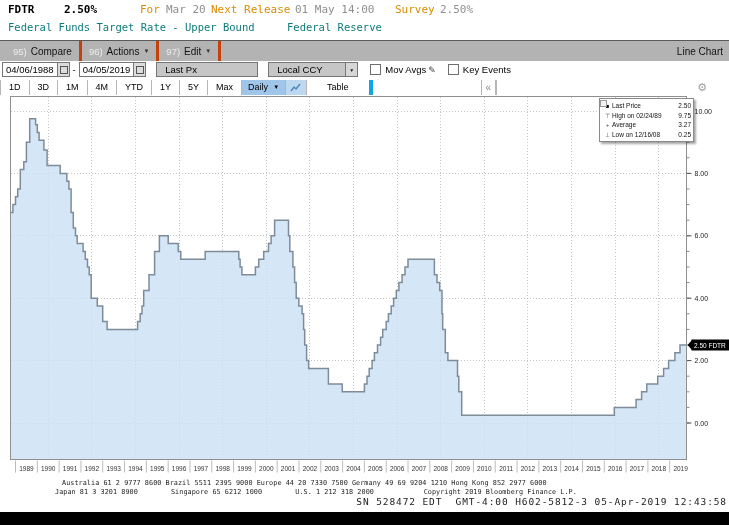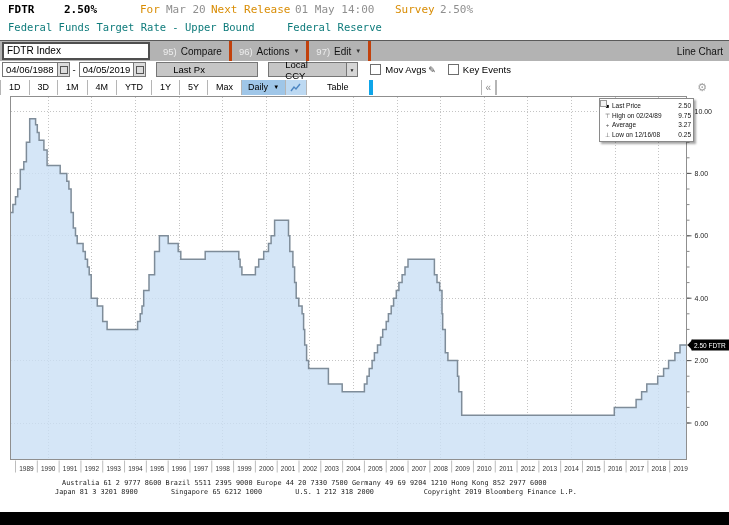--- a/index.html
+++ b/index.html
@@ -28,21 +28,21 @@
 
   
   #controls{position:absolute;top:61px;left:0;width:621px;height:17px;display:flex;align-items:center;
             font-size:9.5px;color:#000;}
   .datebox{display:flex;align-items:center;height:13px;border:1px solid #767676;background:#fff;margin-left:2px;}
   .datebox .dtext{padding:0 3px;font-size:9.5px;}
   .calbtn{width:11px;height:13px;background:#dcdcdc;border-left:1px solid #767676;position:relative;}
   .calbtn:before{content:"";position:absolute;left:2px;top:3px;width:6px;height:6px;border:1px solid #555;}
   .dash{margin:0 3px;}
   .graybox{height:13px;background:#c6c6c6;border:1px solid #767676;display:flex;align-items:center;margin-left:10px;}
-  .graybox .gtext{padding:0 16px;}
+  .graybox .gtext{padding:0 8px;}
   .ddbtn{width:11px;height:13px;background:#d6d6d6;border-left:1px solid #767676;font-size:5px;color:#222;
          display:flex;align-items:center;justify-content:center;}
   .chk{width:9px;height:9px;border:1px solid #6e6e6e;background:#fff;margin-left:12px;margin-right:4px;}
   .pencil{font-size:9px;color:#333;margin-left:2px;}
 
   
   #tabrow{position:absolute;top:79px;left:0;width:729px;height:17px;display:flex;align-items:center;
           font-size:9px;color:#000;}
   .rtab{height:15px;line-height:15px;text-align:center;border-right:1px solid #b5b5b5;padding:0 8px;}
   .rtab:first-child{border-left:1px solid #b5b5b5;}
@@ -86,21 +86,20 @@
   <span class="abs mono hdr1 gray" style="left:166px">Mar 20</span>
   <span class="abs mono hdr1 amber" style="left:211px">Next Release</span>
   <span class="abs mono hdr1 gray" style="left:295px">01 May 14:00</span>
   <span class="abs mono hdr1 amber" style="left:395px">Survey</span>
   <span class="abs mono hdr1 gray" style="left:440px">2.50%</span>
 
   <span class="abs mono hdr2" style="left:8px">Federal Funds Target Rate - Upper Bound</span>
   <span class="abs mono hdr2" style="left:287px">Federal Reserve</span>
 
   <div id="toolbar">
-    <div id="security-box">FDTR Index</div>
     <div class="tseg" style="margin-left:6px">
       <span class="fnkey">95)</span>
       <span class="tlabel">Compare</span>
     </div>
     <div class="tseg">
       <span class="fnkey">96)</span>
       <span class="tlabel">Actions</span>
       <span class="dd-caret">▼</span>
     </div>
     <div class="tseg">
@@ -313,15 +312,16 @@
       <div class="lrow">
         <span class="lmark gy">⊥</span>
         <span class="llabel">Low on 12/16/08</span>
         <span class="lval">0.25</span>
       </div>
     </div>
   </div>
 
   <span class="abs mono foot" style="left:62px;top:479px">Australia 61 2 9777 8600 Brazil 5511 2395 9000 Europe 44 20 7330 7500 Germany 49 69 9204 1210 Hong Kong 852 2977 6000</span>
   <span class="abs mono foot" style="left:55px;top:488px">Japan 81 3 3201 8900        Singapore 65 6212 1000        U.S. 1 212 318 2000            Copyright 2019 Bloomberg Finance L.P.</span>
+  <span class="abs mono foot" id="foot3" style="top:496px">SN 528472 EDT  GMT-4:00 H602-5812-3 05-Apr-2019 12:43:58</span>
   <div id="blackbar"></div>
 
 </div>
 
 </body></html>

